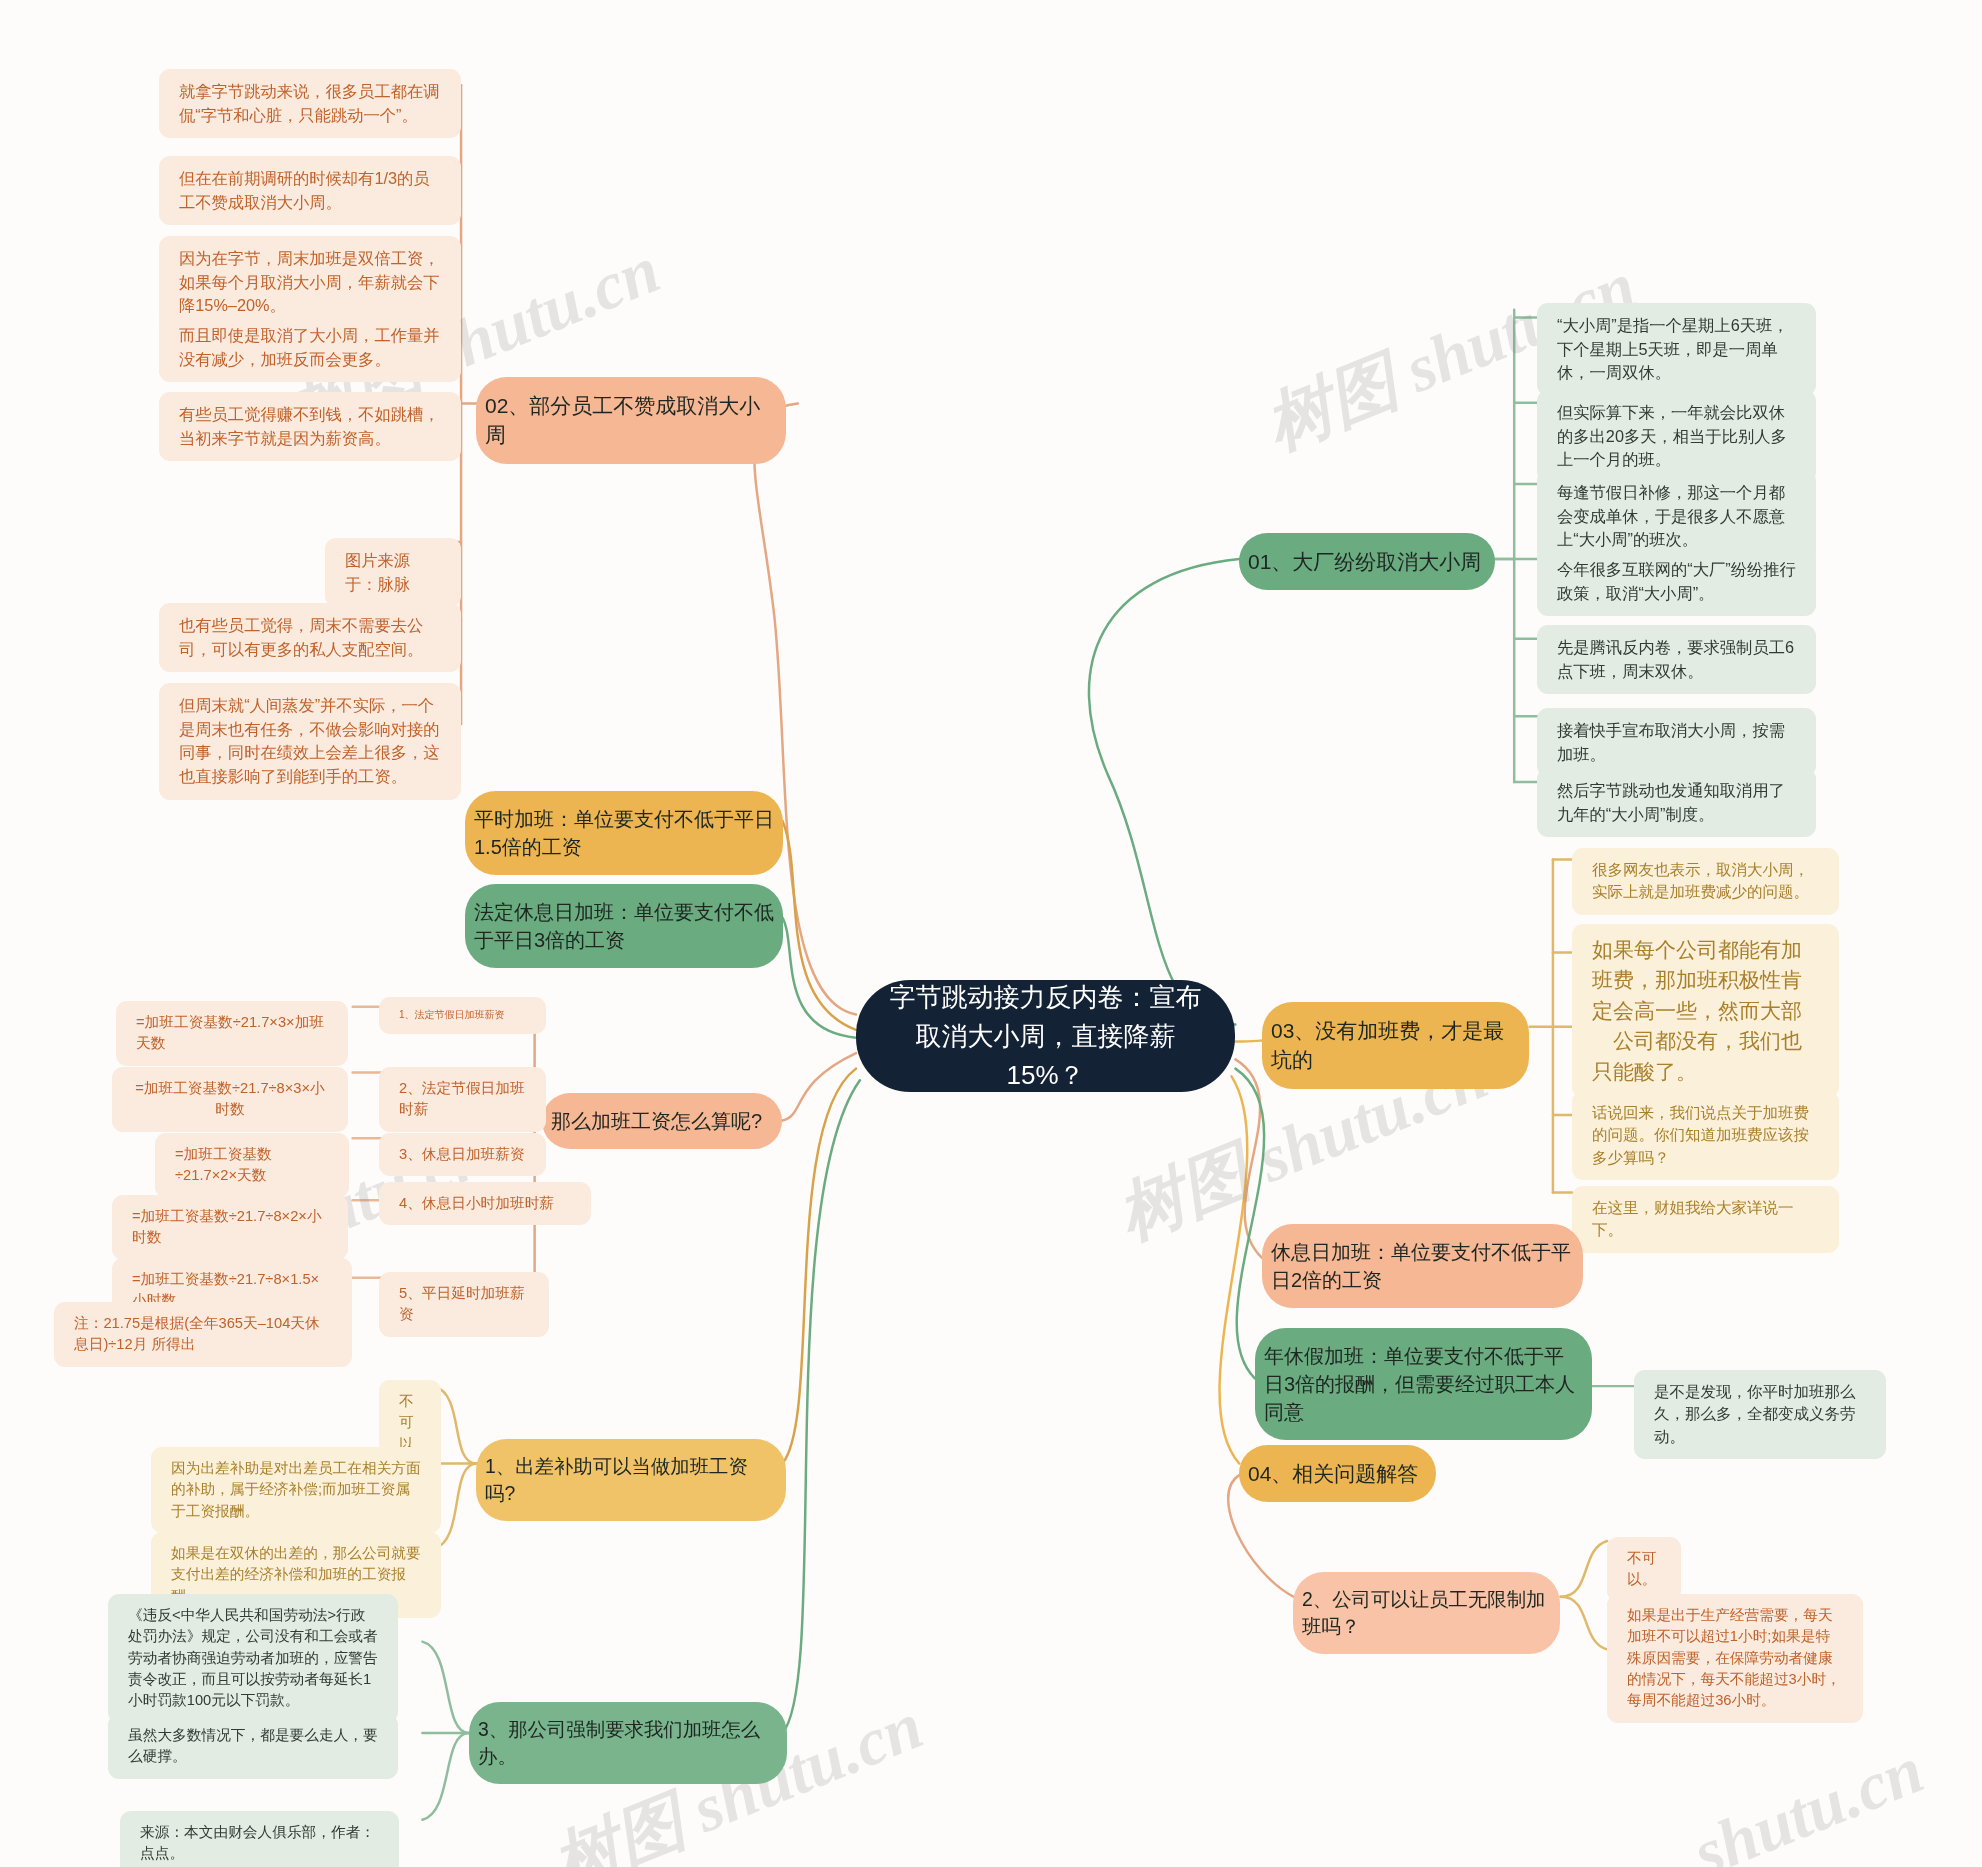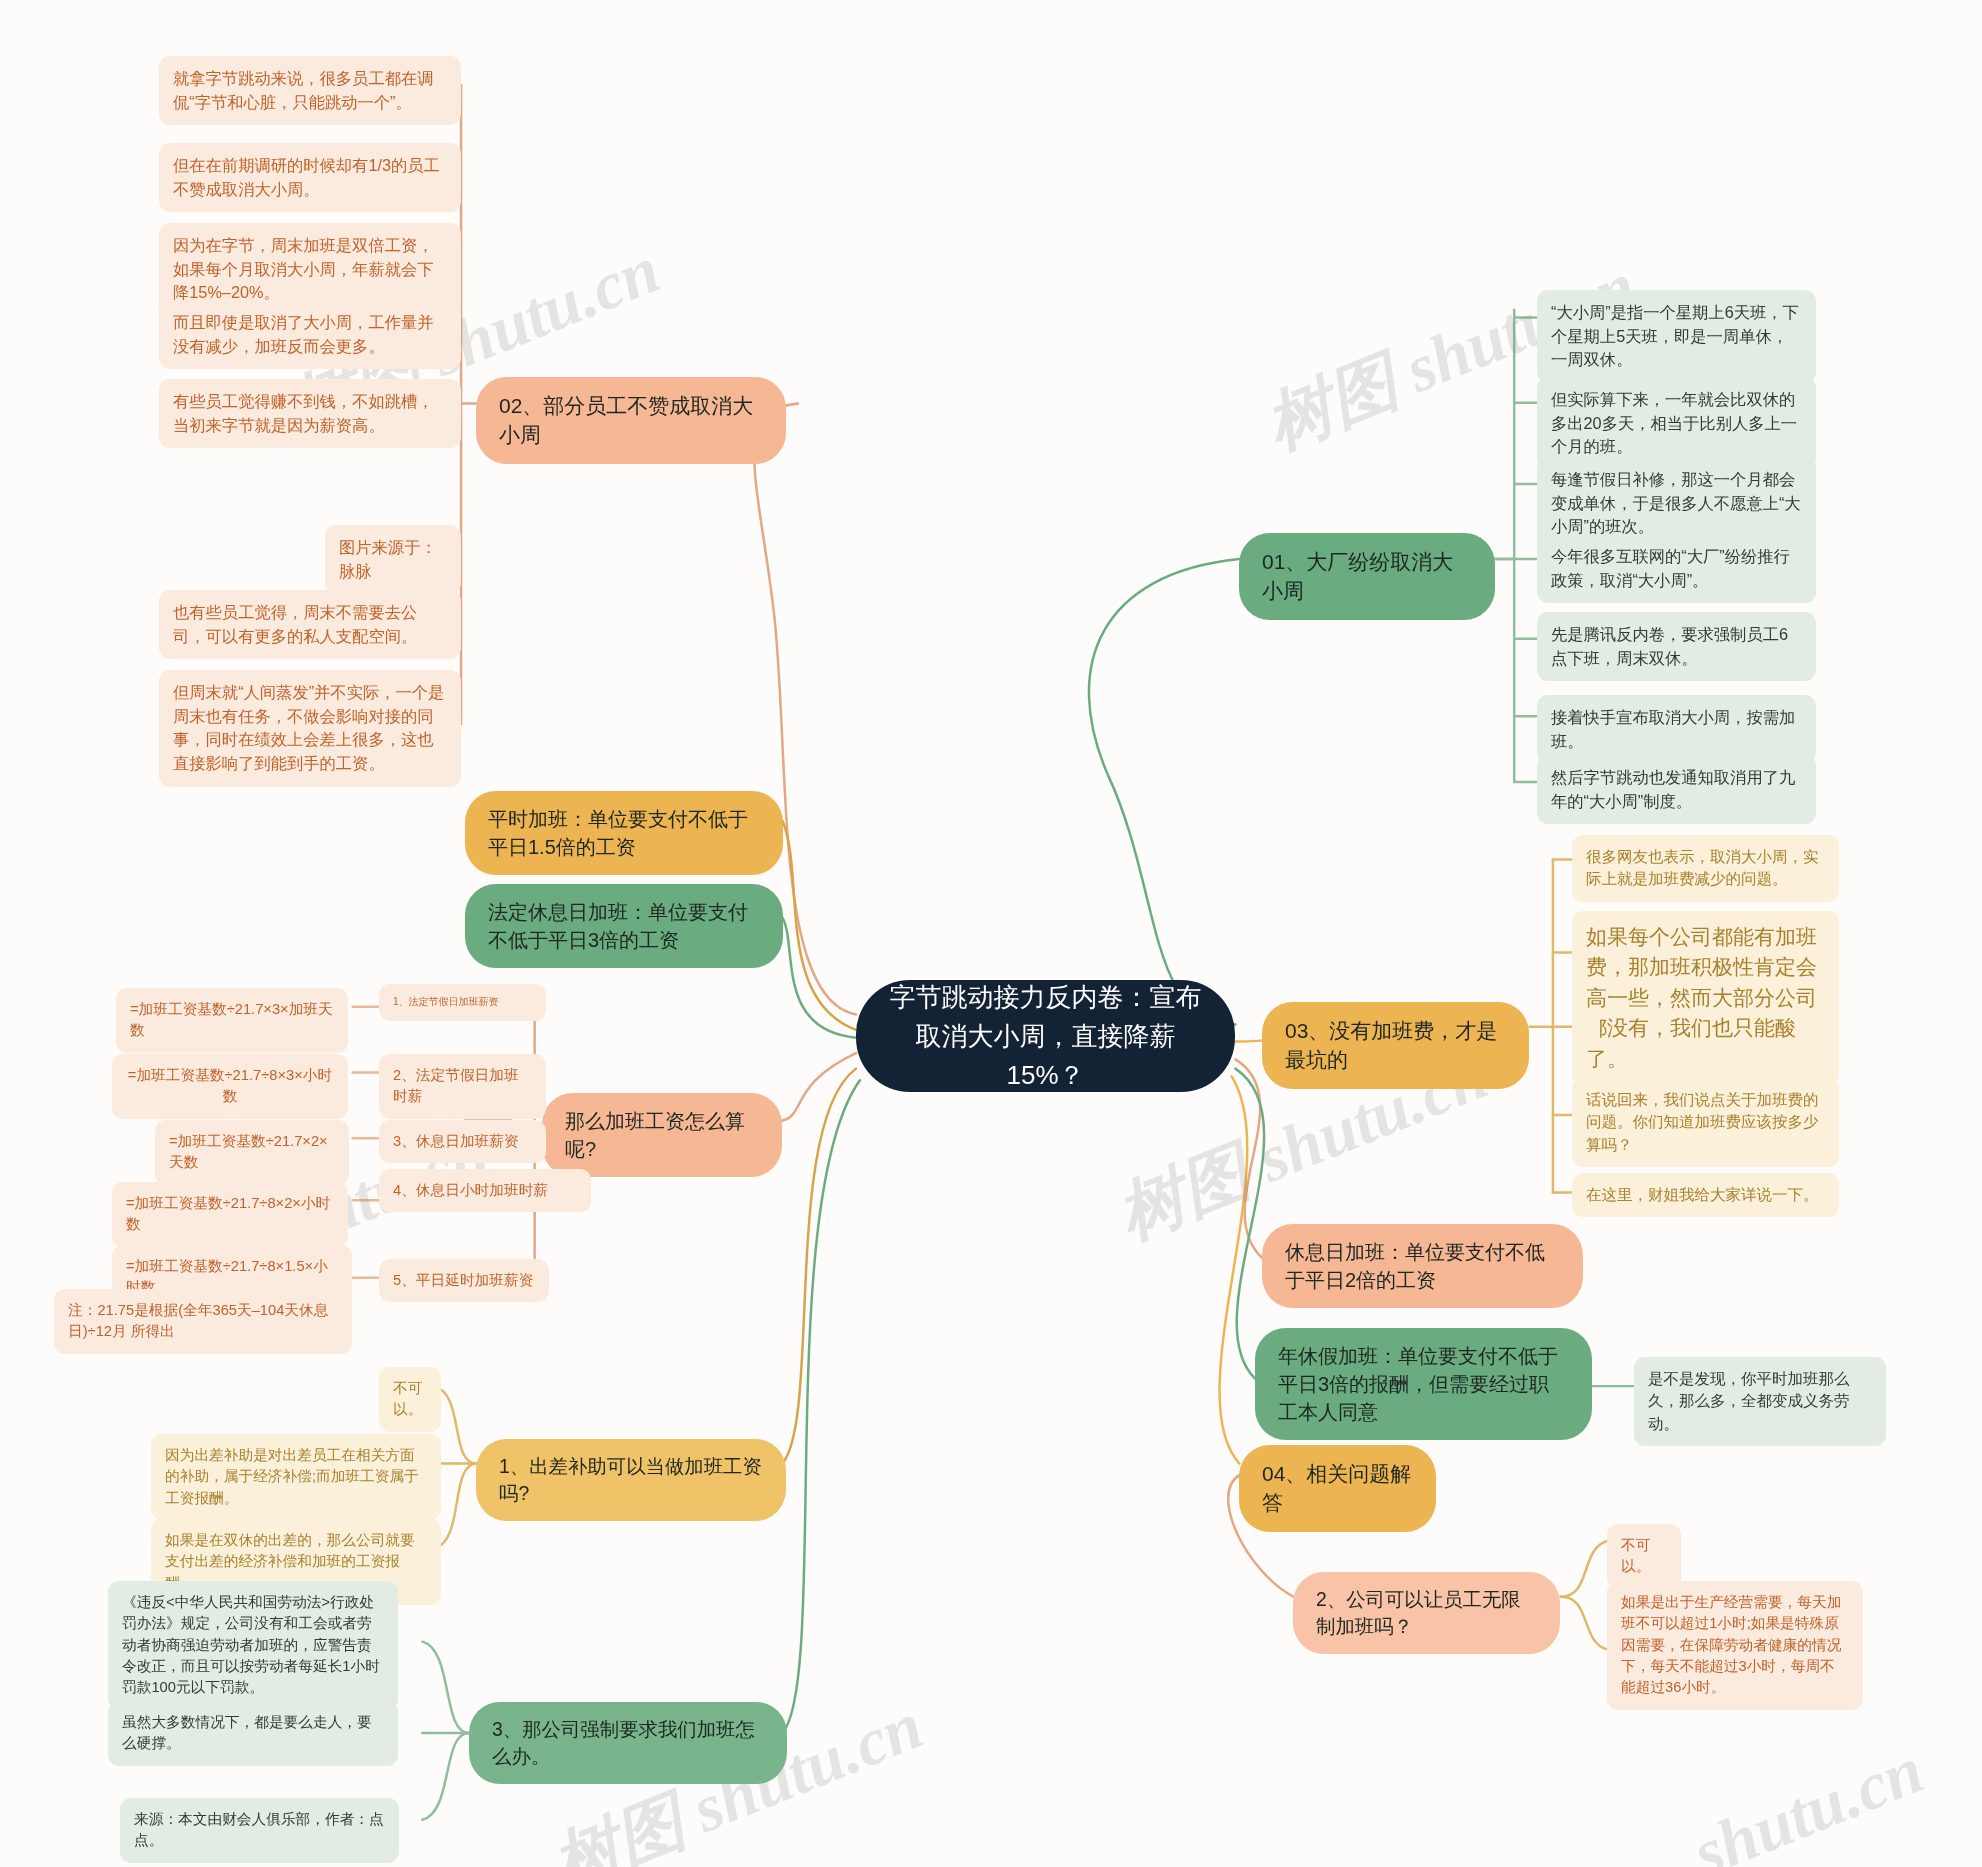--- a/index.html
+++ b/index.html
@@ -8,27 +8,27 @@
     background:#fdfcfa;
     font-family:"Liberation Sans","DejaVu Sans",sans-serif;
     position:relative;overflow:hidden;
   }
   #canvas{position:absolute;inset:0;}
   #edges{position:absolute;left:0;top:0;width:1983px;height:1867px;pointer-events:none;}
   .node{position:absolute;box-sizing:border-box;display:flex;align-items:center;}
   .node .txt{width:100%;white-space:pre-wrap;word-break:break-word;}
 
   
-  .leaf{border-radius:11px;padding:11px 14px;line-height:1.45;}
+  .leaf{border-radius:11px;padding:11px 20px;line-height:1.45;margin-top:13px;}
   .leaf.orange{background:#fbeade;color:#c0622a;}
   .leaf.green{background:#e2ece3;color:#2f3b33;}
   .leaf.yellow{background:#fbf0d9;color:#a9802c;}
 
   
-  .pill{border-radius:31px;padding:14px 23px;line-height:1.4;color:#1d2621;}
+  .pill{border-radius:31px;padding:14px 9px;line-height:1.4;color:#1d2621;}
   .pill.salmon{background:#f6b795;}
   .pill.salmon2{background:#f8c3a6;}
   .pill.green{background:#6aab80;}
   .pill.yellow{background:#edb551;}
   .pill.yellow2{background:#f0c368;}
   .pill.greenlite{background:#79b48c;}
 
   
   #root{
     position:absolute;

